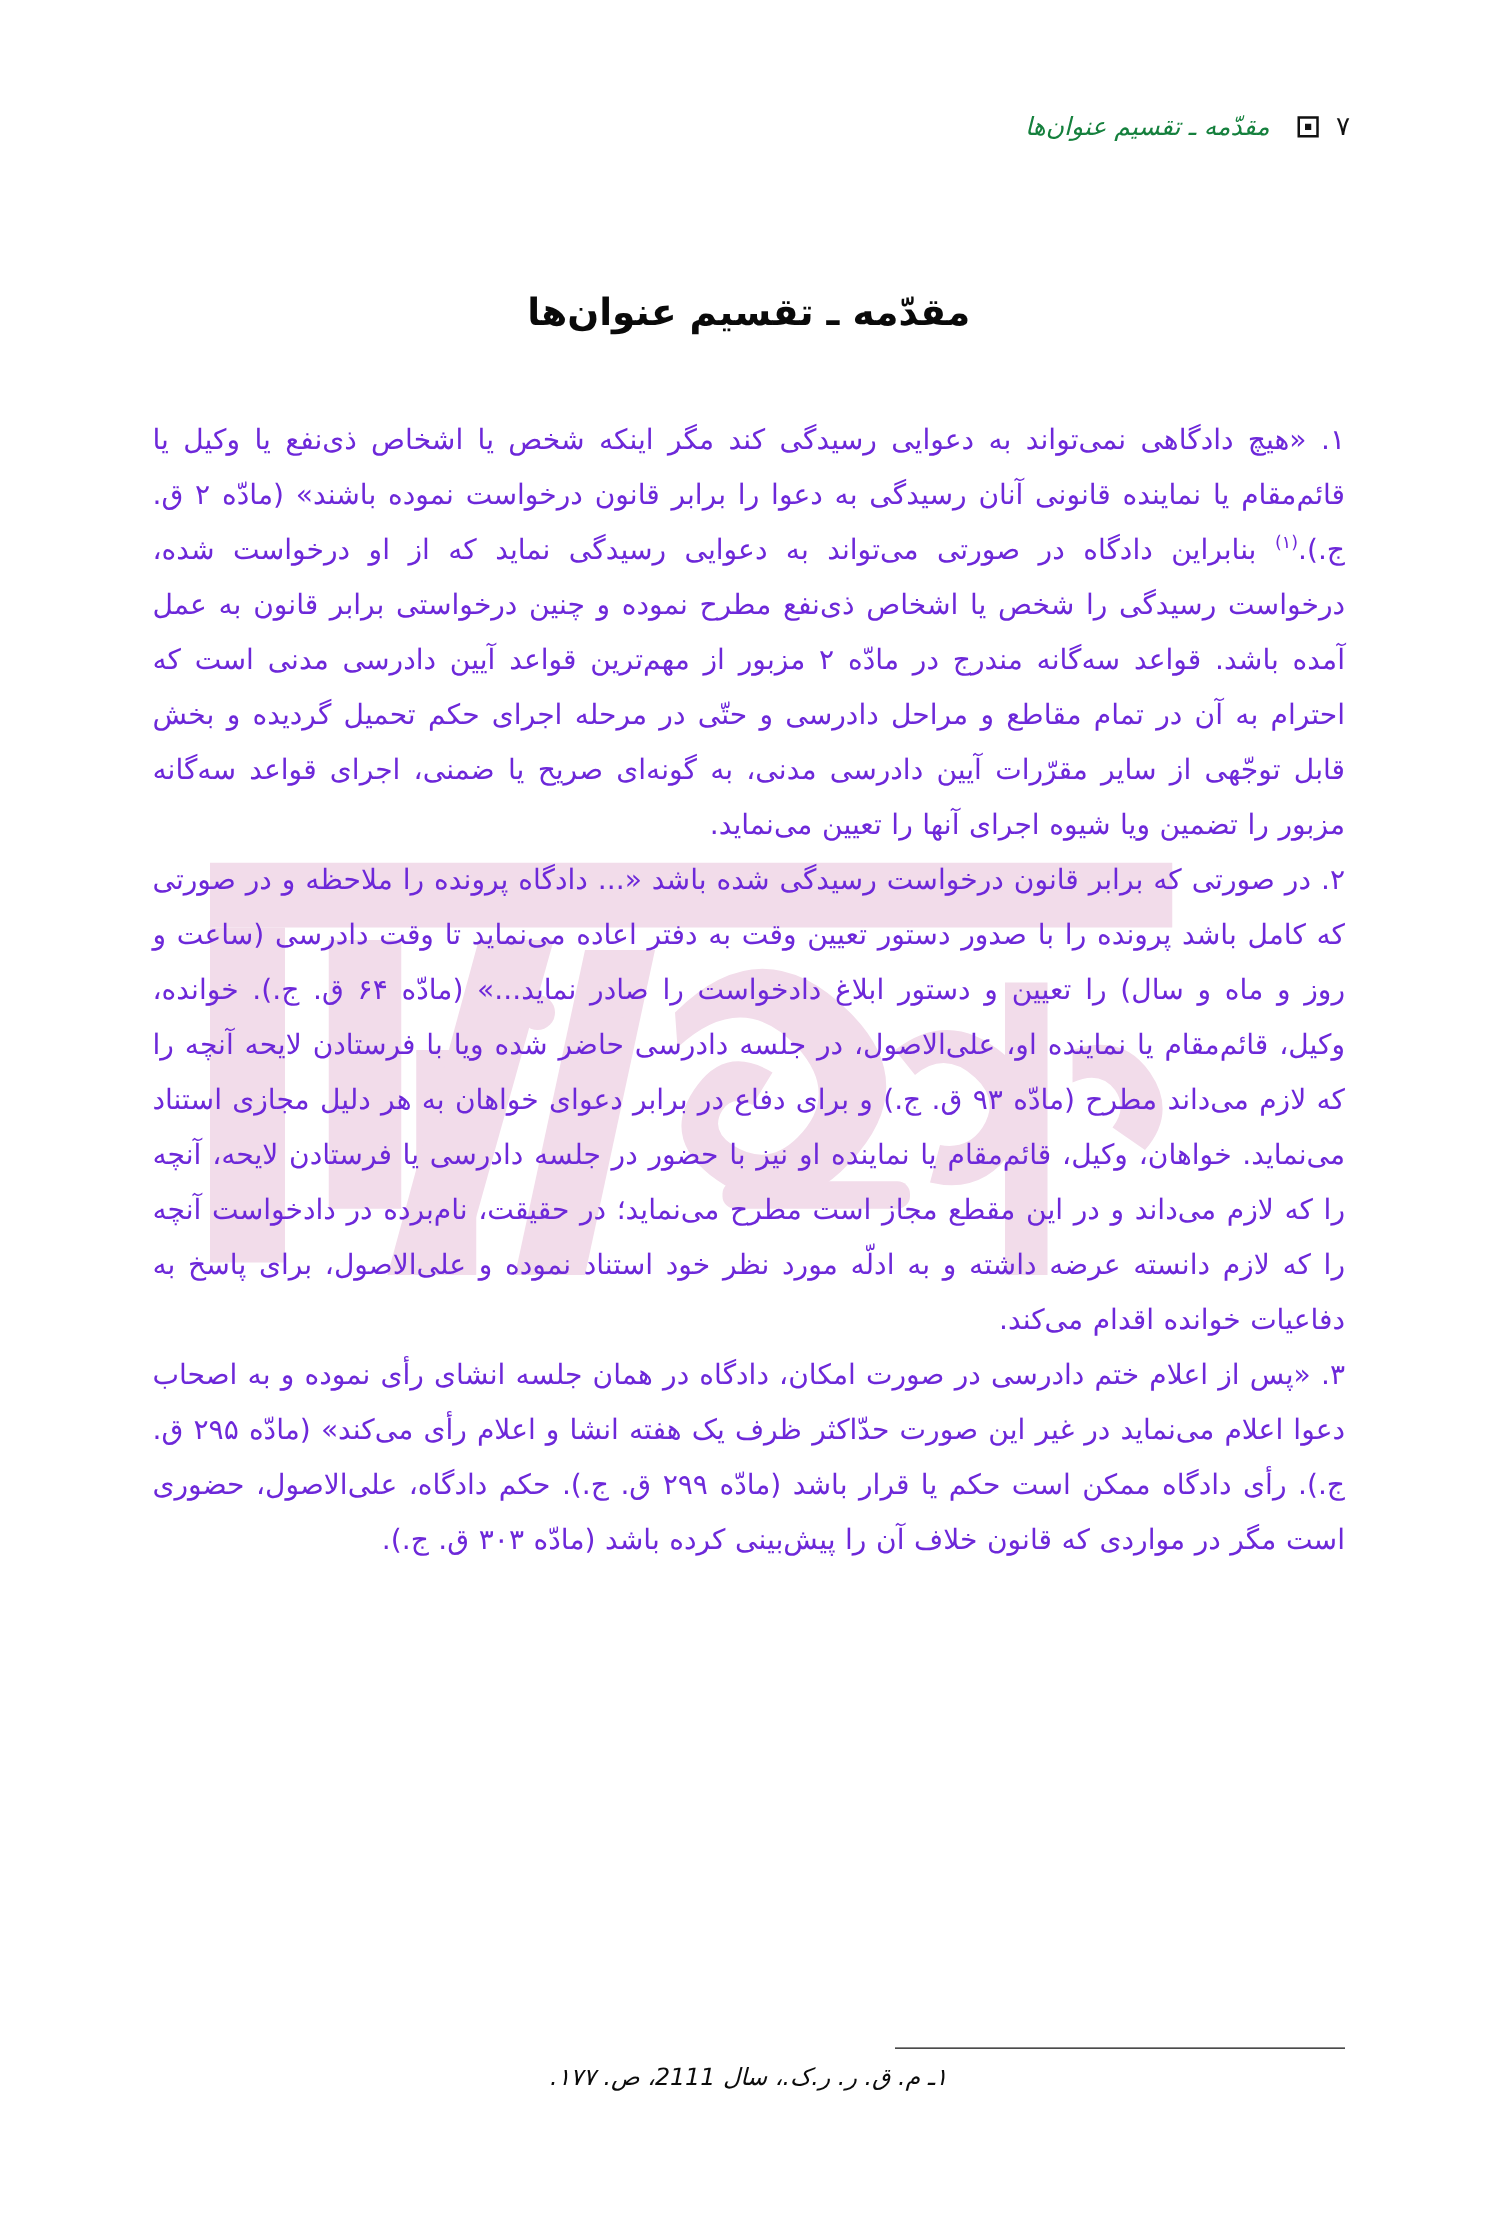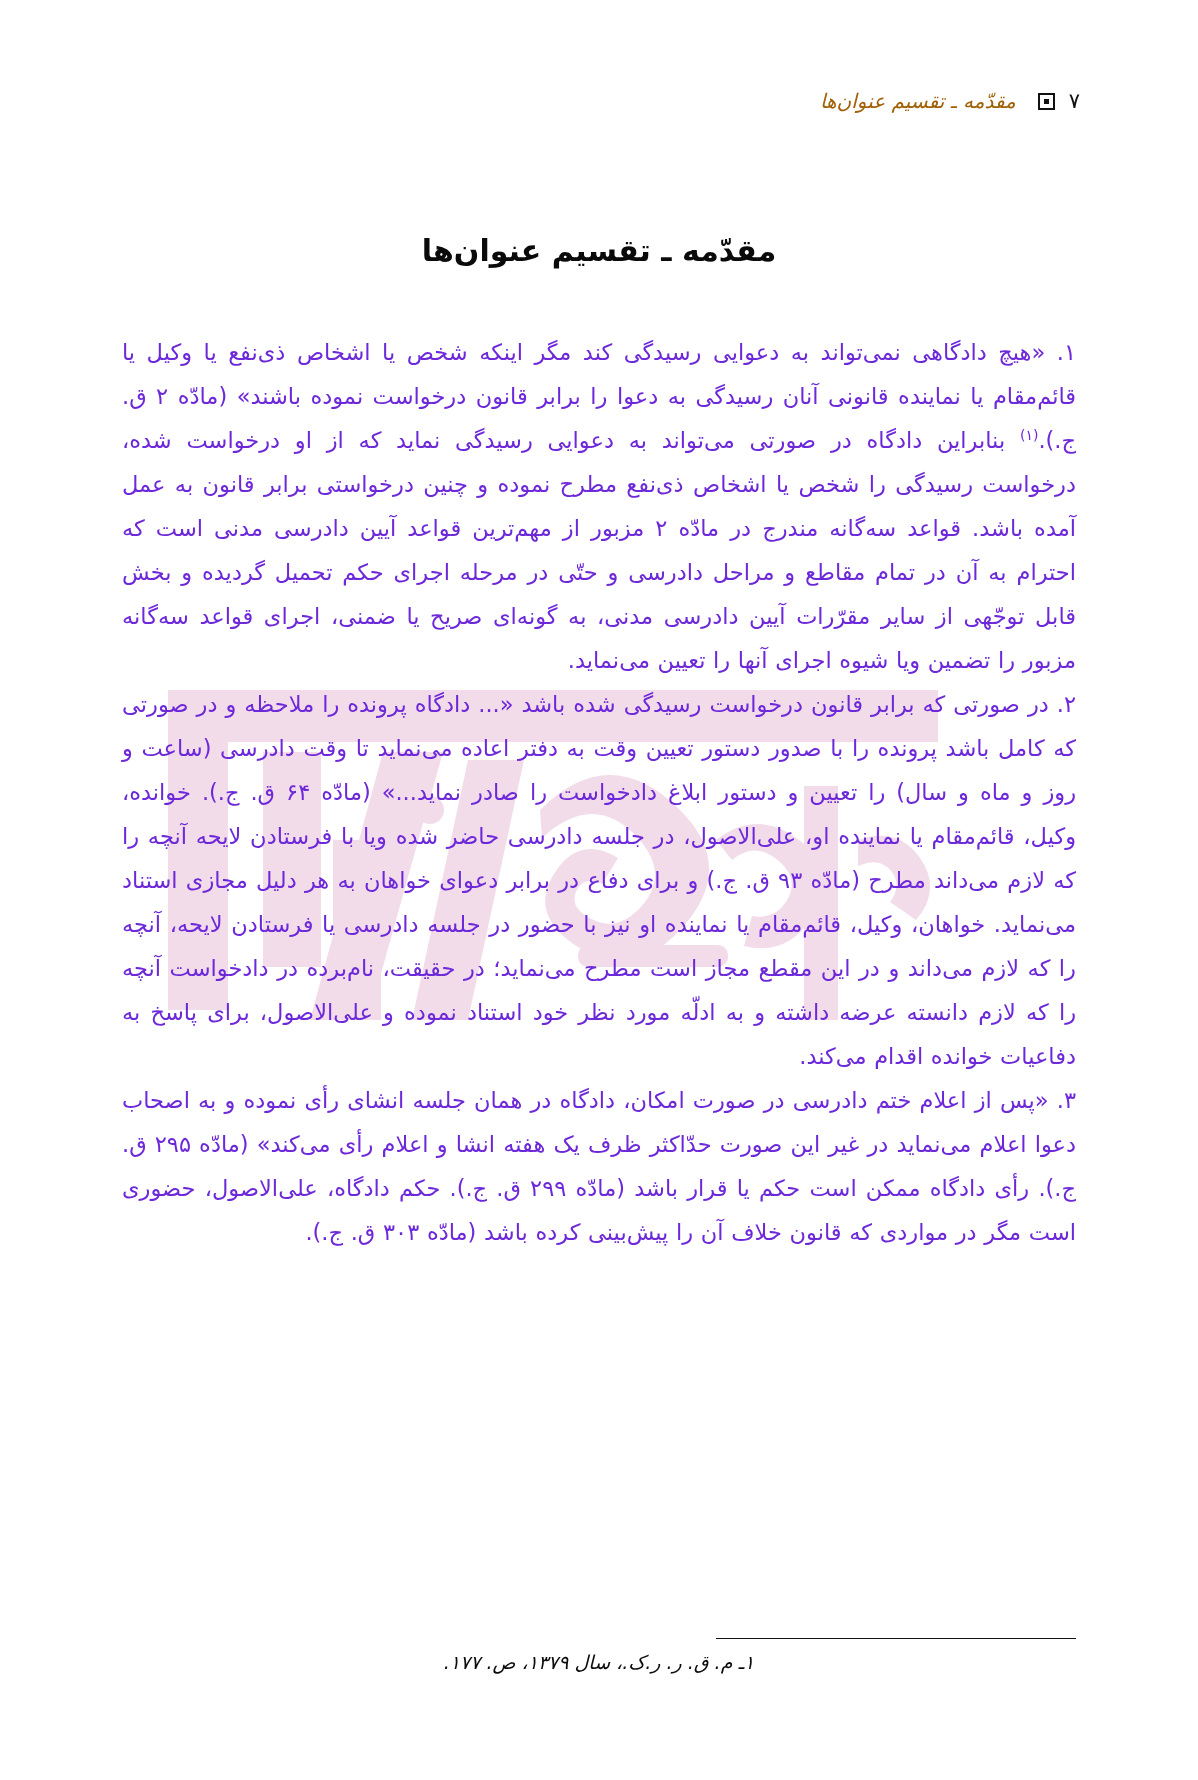--- a/index.html
+++ b/index.html
@@ -54,21 +54,21 @@
     position: absolute;
     left: 4px;
     top: 4px;
     width: 5px;
     height: 5px;
     background: #111111;
   }
   .header-title {
     font-family: "DejaVu Sans", "Liberation Sans", sans-serif;
     font-size: 20px;
-    color: #a16207;
+    color: #15803d;
     font-style: italic;
     font-weight: 400;
     white-space: nowrap;
     margin-right: 8px;
   }
 
   
   .watermark {
     position: absolute;
     left: 168px;
@@ -198,16 +198,16 @@
 
     <p class="para">۲. در صورتی که برابر قانون درخواست رسیدگی شده باشد «... دادگاه پرونده را ملاحظه و در صورتی که کامل باشد پرونده را با صدور دستور تعیین وقت به دفتر اعاده می‌نماید تا وقت دادرسی (ساعت و روز و ماه و سال) را تعیین و دستور ابلاغ دادخواست را صادر نماید...» (مادّه ۶۴ ق. ج.). خوانده، وکیل، قائم‌مقام یا نماینده او، علی‌الاصول، در جلسه دادرسی حاضر شده ویا با فرستادن لایحه آنچه را که لازم می‌داند مطرح (مادّه ۹۳ ق. ج.) و برای دفاع در برابر دعوای خواهان به هر دلیل مجازی استناد می‌نماید. خواهان، وکیل، قائم‌مقام یا نماینده او نیز با حضور در جلسه دادرسی یا فرستادن لایحه، آنچه را که لازم می‌داند و در این مقطع مجاز است مطرح می‌نماید؛ در حقیقت، نام‌برده در دادخواست آنچه را که لازم دانسته عرضه داشته و به ادلّه مورد نظر خود استناد نموده و علی‌الاصول، برای پاسخ به دفاعیات خوانده اقدام می‌کند.</p>
 
     <p class="para">۳. «پس از اعلام ختم دادرسی در صورت امکان، دادگاه در همان جلسه انشای رأی نموده و به اصحاب دعوا اعلام می‌نماید در غیر این صورت حدّاکثر ظرف یک هفته انشا و اعلام رأی می‌کند» (مادّه ۲۹۵ ق. ج.). رأی دادگاه ممکن است حکم یا قرار باشد (مادّه ۲۹۹ ق. ج.). حکم دادگاه، علی‌الاصول، حضوری است مگر در مواردی که قانون خلاف آن را پیش‌بینی کرده باشد (مادّه ۳۰۳ ق. ج.).</p>
   </div>
 
   <div class="footnote-area">
     <div class="footnote-rule-wrap">
       <div class="footnote-rule"></div>
     </div>
-    <div class="footnote-text">۱ـ م. ق. ر. ر.ک.، سال ۱۳۷۹، ص. ۱۷۷.</div>
+    <div class="footnote-text">۱ـ م. ق. ر. ر.ک.، سال 2111، ص. ۱۷۷.</div>
   </div>
 
 </div>
 
 </body></html>

